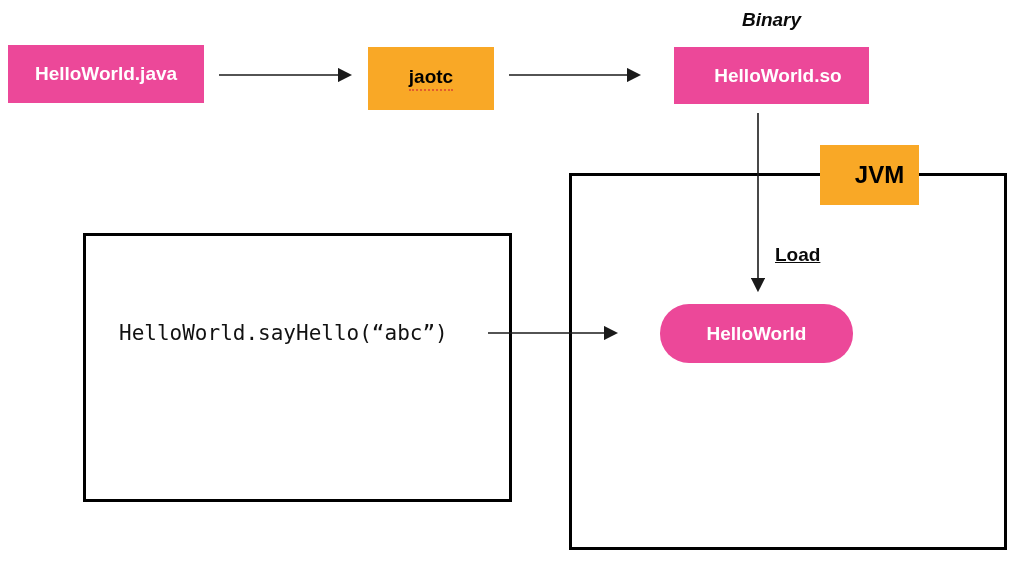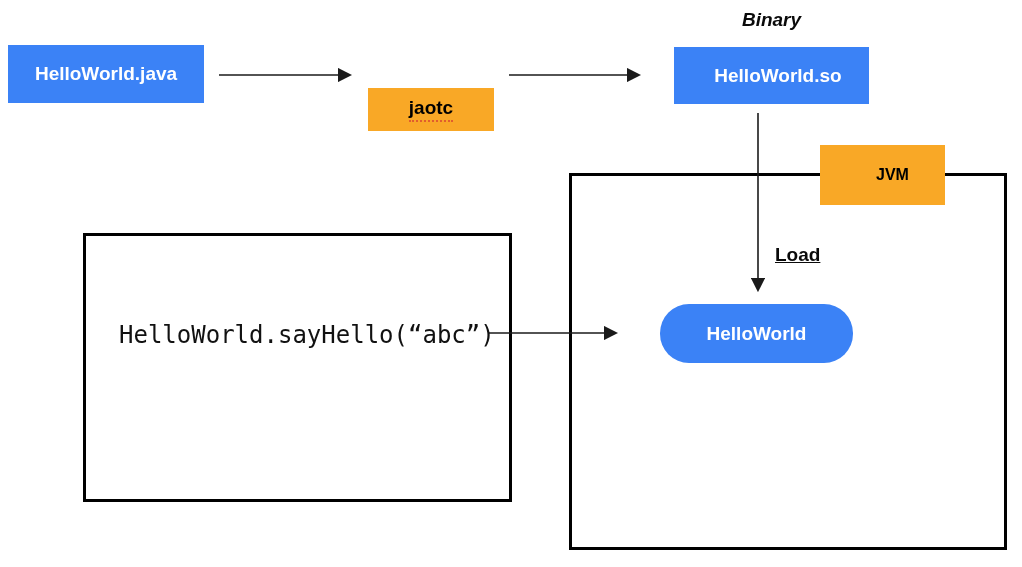--- a/index.html
+++ b/index.html
@@ -14,63 +14,63 @@
   .node {
     position: absolute;
     display: flex;
     align-items: center;
     justify-content: center;
     font-weight: bold;
     font-size: 19px;
     z-index: 3;
     box-sizing: border-box;
   }
-  .node-black { background: #3b82f6; color: #ffffff; }
+  .node-black { background: #ec4899; color: #ffffff; }
   .node-orange { background: #F9A826; color: #000000; }
 
   #node-helloworld-java { left: 8px;  top: 45px;  width: 196px; height: 58px; }
-  #node-jaotc           { left: 368px; top: 47px;  width: 126px; height: 43px; margin-top: 41px; }
+  #node-jaotc           { left: 368px; top: 47px;  width: 126px; height: 63px; }
   #node-helloworld-so   { left: 674px; top: 47px;  width: 195px; height: 57px; padding-left: 13px; }
   #node-helloworld-loaded { left: 660px; top: 304px; width: 193px; height: 59px; border-radius: 29px; }
 
   .spellcheck {
     border-bottom: 2px dotted rgba(216, 68, 48, 0.75);
     padding-bottom: 1px;
   }
 
   .container-box {
     position: absolute;
     box-sizing: border-box;
     border: 3px solid #000000;
     background: #ffffff;
     z-index: 1;
   }
   #jvm-container   { left: 569px; top: 173px; width: 438px; height: 377px; }
   #runtime-box     { left: 83px;  top: 233px; width: 429px; height: 269px; }
 
-  #jvm-tab { left: 820px; top: 145px; width: 125px; height: 60px; font-size: 16px; z-index: 4; padding-left: 20px; }
+  #jvm-tab { left: 820px; top: 145px; width: 99px; height: 60px; font-size: 24px; z-index: 4; padding-left: 20px; }
 
   .diagram-label {
     position: absolute;
     font-weight: bold;
     font-size: 19px;
     color: #0a0a0a;
     z-index: 3;
     white-space: nowrap;
   }
   #label-binary  { left: 674px; top: 9px;   width: 195px; text-align: center; font-style: italic; }
   #label-runtime { left: 83px;  top: 194px; width: 429px; text-align: center; }
   #label-load    { left: 775px; top: 244px; text-decoration: underline; }
 
   #code-call {
     position: absolute;
     left: 119px;
     top: 321px;
     font-family: "DejaVu Sans Mono", monospace;
-    font-size: 24px;
+    font-size: 21px;
     color: #111111;
     z-index: 3;
     white-space: nowrap;
   }
 
   #arrow-layer {
     position: absolute;
     left: 0; top: 0;
     width: 1022px; height: 567px;
     z-index: 2;

